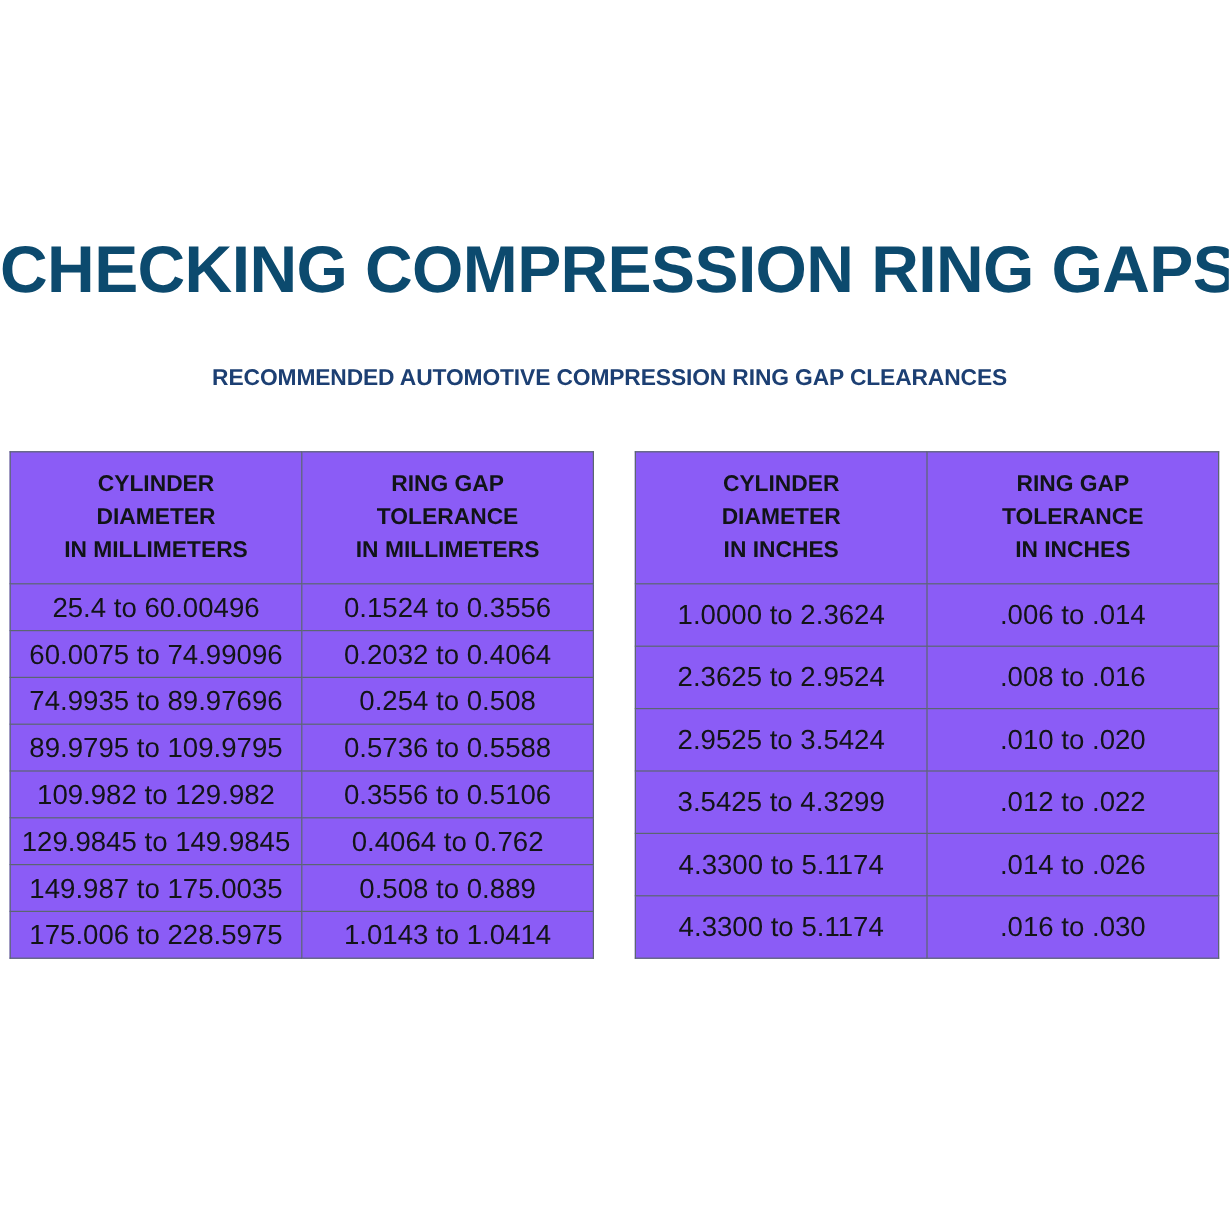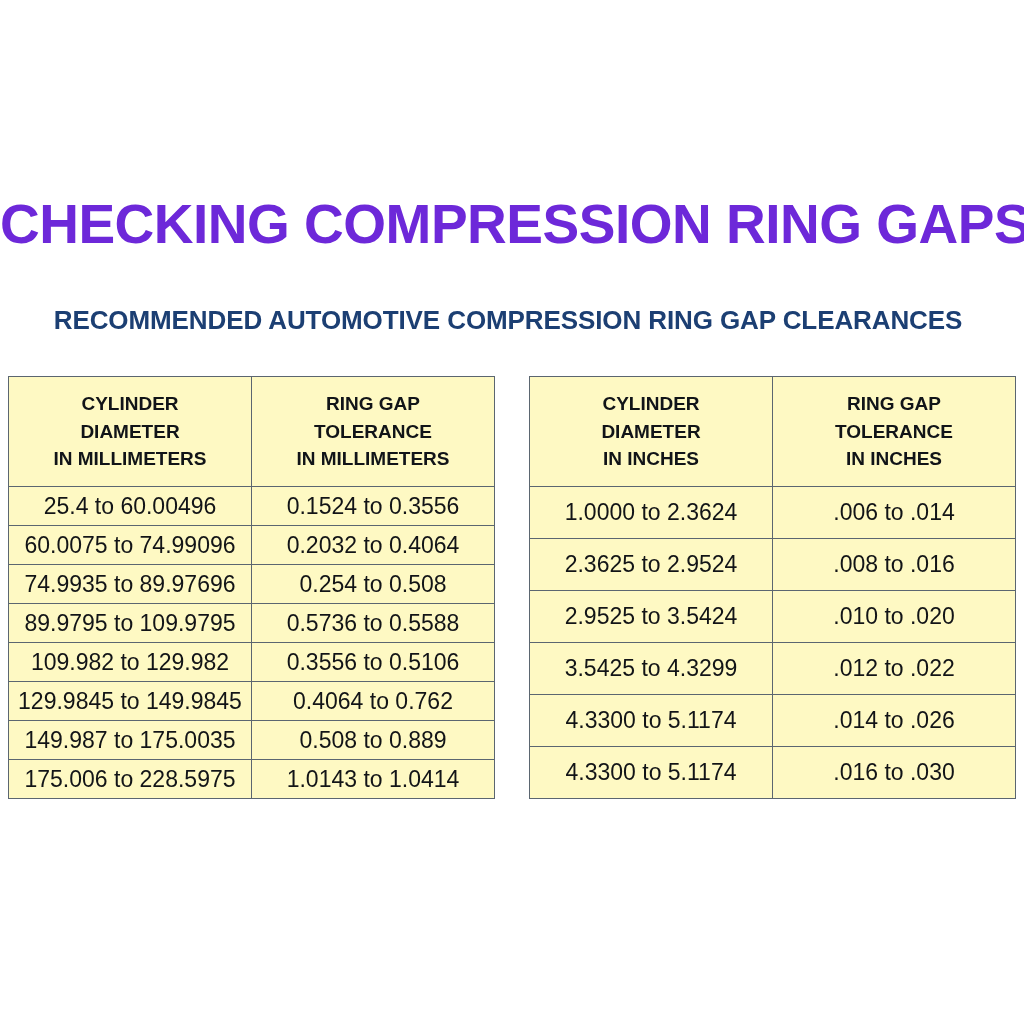--- a/index.html
+++ b/index.html
@@ -22,50 +22,50 @@
   }
   .title {
     position: absolute;
     top: 196px;
     left: 0;
     width: 1024px;
     text-align: center;
     font-size: 55px;
     font-weight: bold;
     letter-spacing: -0.5px;
-    color: #6d28d9;
+    color: #0c4a6e;
     line-height: 1.05;
     white-space: nowrap;
   }
   .subtitle {
     position: absolute;
     top: 305px;
     left: 0;
     width: 1016px;
     text-align: center;
-    font-size: 26px;
+    font-size: 19px;
     font-weight: bold;
     color: #1c3f73;
     letter-spacing: -0.1px;
     white-space: nowrap;
   }
   .tables {
     position: absolute;
     top: 376px;
     left: 0;
     width: 1024px;
     display: flex;
     justify-content: space-between;
     padding: 0 8px;
     box-sizing: border-box;
   }
   table.gap-table {
     border-collapse: collapse;
     table-layout: fixed;
-    background: #fef9c3;
+    background: #8b5cf6;
   }
   table.gap-table.metric { width: 487px; }
   table.gap-table.imperial { width: 487px; }
   table.gap-table td, table.gap-table th {
     border: 1px solid #5b6670;
     padding: 0;
     text-align: center;
     color: #121417;
     font-size: 23px;
     font-weight: normal;

